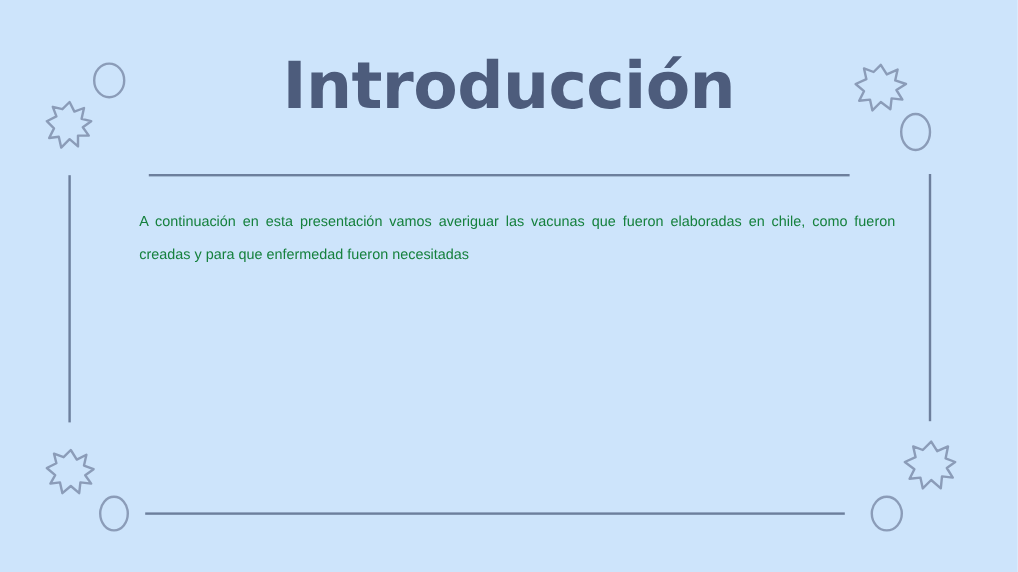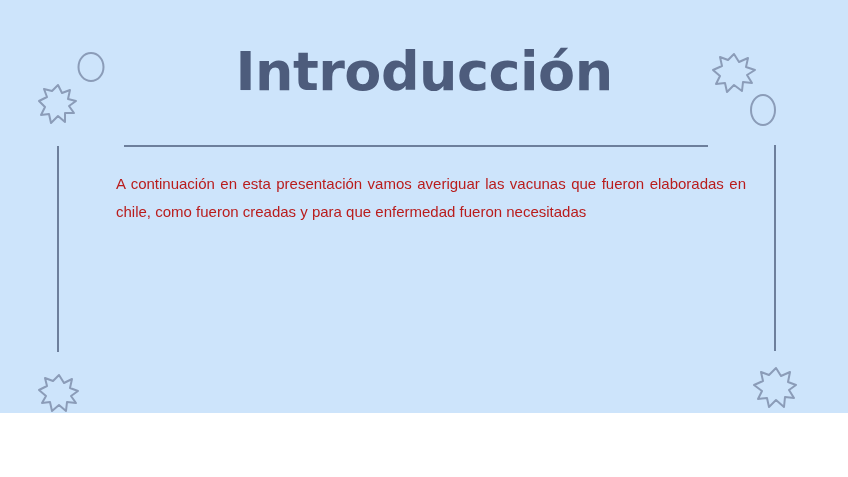--- a/index.html
+++ b/index.html
@@ -10,21 +10,21 @@
   body {
     width: 848px;
     height: 477px;
     overflow: hidden;
     font-family: "Liberation Sans", sans-serif;
   }
 
   #slide {
     position: relative;
     width: 848px;
-    height: 413px;
+    height: 477px;
     background: #cde4fb;
     overflow: hidden;
   }
 
   
   .deco {
     position: absolute;
     pointer-events: none;
   }
   .deco svg { display: block; overflow: visible; }
@@ -78,23 +78,23 @@
     line-height: 1.1;
   }
 
   
   #body-copy {
     position: absolute;
     left: 116px;
     top: 170px;
     width: 630px;
     font-family: "Liberation Sans", sans-serif;
-    font-size: 15px;
+    font-size: 12px;
     line-height: 28px;
-    color: #b91c1c;
+    color: #15803d;
     text-align: justify;
   }
   #body-copy p {
     margin: 0;
   }
 </style>
 </head>
 <body>
 
 <div id="slide">

